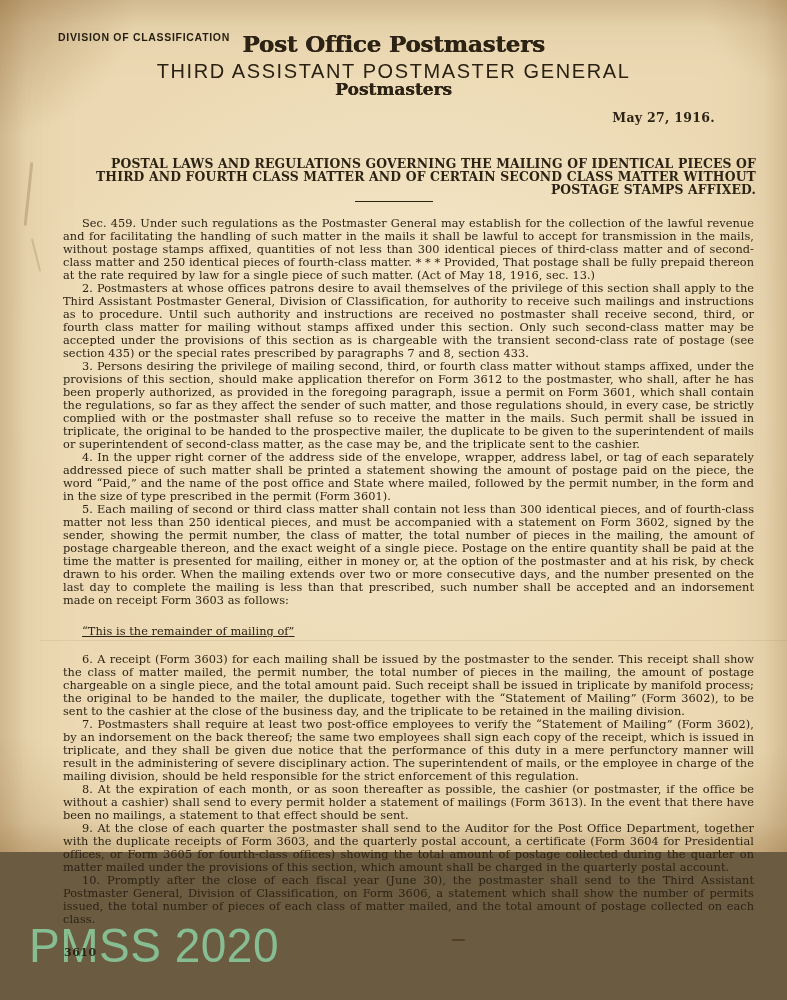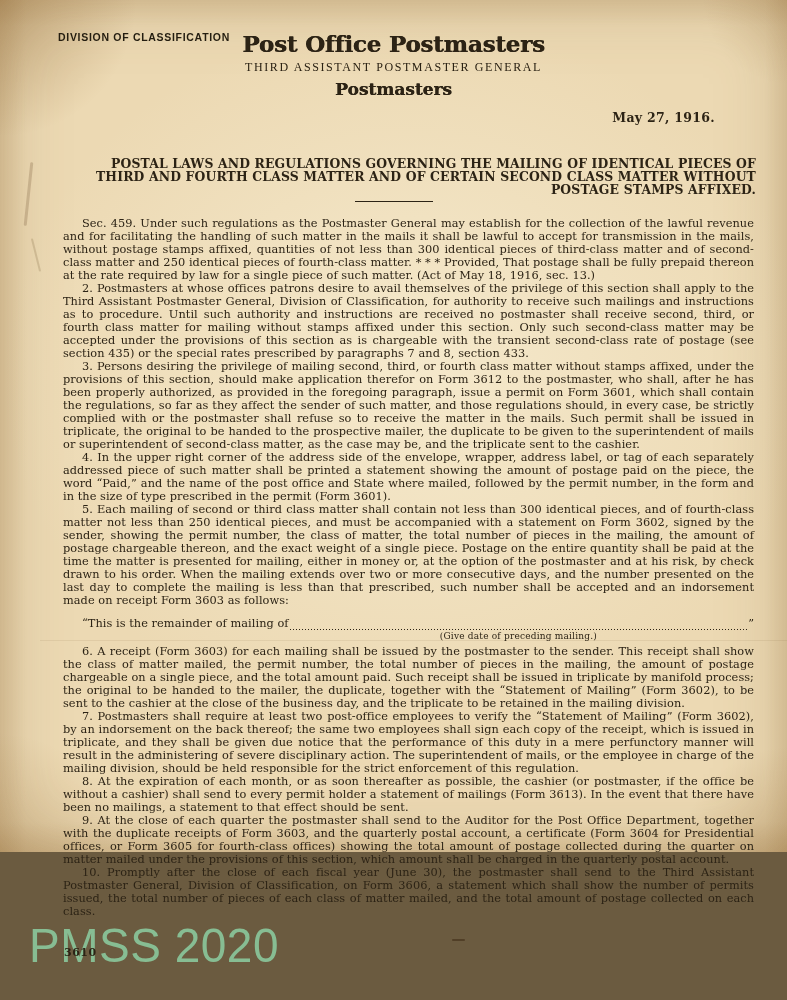--- a/index.html
+++ b/index.html
@@ -34,22 +34,22 @@
     font-size:10.5px; font-weight:700; letter-spacing:0.7px; color:#241d10;
   }
   .dept {
     position:absolute; top:30px; left:0; right:0; text-align:center;
     font-family:"DejaVu Serif", serif; font-size:23px; font-weight:700;
     letter-spacing:-0.2px;
     text-shadow:0.5px 0 0 #2c2315;
   }
   .office {
     position:absolute; top:60px; left:0; right:0; text-align:center;
-    font-family:Liberation Serif, serif;
-    font-size:12px; font-weight:400; letter-spacing:1.6px; color:#2a2113;
+    font-family:Liberation Sans, sans-serif;
+    font-size:20px; font-weight:400; letter-spacing:1.6px; color:#2a2113;
   }
   .city {
     position:absolute; top:79px; left:0; right:0; text-align:center;
     font-family:"DejaVu Serif", serif; font-size:17px; font-weight:700;
     text-shadow:0.4px 0 0 #2c2315;
   }
   .date {
     position:absolute; top:110px; right:72px;
     font-size:12.5px; font-weight:700; letter-spacing:0.3px;
   }
@@ -65,21 +65,21 @@
   }
   
   .body-text {
     position:absolute; top:217px; left:63px; width:691px;
     font-size:11.35px; line-height:13px; text-align:justify;
     letter-spacing:0.05px;
   }
   .para { margin:0; text-indent:19px; }
   .quote-row {
     display:flex; align-items:flex-end;
-    margin-top:10px; margin-bottom:15px;
+    margin-top:18px; margin-bottom:15px;text-decoration:underline;
   }
   .quote-prefix { white-space:nowrap; padding-left:19px; }
   .quote-leader {
     flex:1; position:relative; align-self:flex-end; height:12px; margin:0 1px;
     background-image:repeating-linear-gradient(90deg, #2c2315 0 1px, rgba(0,0,0,0) 1px 3px);
     background-repeat:no-repeat; background-position:0 100%; background-size:100% 1px;
   }
   .quote-caption {
     position:absolute; top:12px; left:50%; transform:translateX(-50%);
     font-size:9px; white-space:nowrap; letter-spacing:0.2px;
@@ -130,23 +130,20 @@
 
   <div class="body-text">
     <p class="para">Sec. 459.  Under such regulations as the Postmaster General may establish for the collection of the lawful revenue and for facilitating the handling of such matter in the mails it shall be lawful to accept for transmission in the mails, without postage stamps affixed, quantities of not less than 300 identical pieces of third-class matter and of second-class matter and 250 identical pieces of fourth-class matter.   *   *   *   Provided, That postage shall be fully prepaid thereon at the rate required by law for a single piece of such matter.   (Act of May 18, 1916, sec. 13.)</p>
     <p class="para">2.  Postmasters at whose offices patrons desire to avail themselves of the privilege of this section shall apply to the Third Assistant Postmaster General, Division of Classification, for authority to receive such mailings and instructions as to procedure.   Until such authority and instructions are received no postmaster shall receive second, third, or fourth class matter for mailing without stamps affixed under this section.   Only such second-class matter may be accepted under the provisions of this section as is chargeable with the transient second-class rate of postage (see section 435) or the special rates prescribed by paragraphs 7 and 8, section 433.</p>
     <p class="para">3.  Persons desiring the privilege of mailing second, third, or fourth class matter without stamps affixed, under the provisions of this section, should make application therefor on Form 3612 to the postmaster, who shall, after he has been properly authorized, as provided in the foregoing paragraph, issue a permit on Form 3601, which shall contain the regulations, so far as they affect the sender of such matter, and those regulations should, in every case, be strictly complied with or the postmaster shall refuse so to receive the matter in the mails.   Such permit shall be issued in triplicate, the original to be handed to the prospective mailer, the duplicate to be given to the superintendent of mails or superintendent of second-class matter, as the case may be, and the triplicate sent to the cashier.</p>
     <p class="para">4.  In the upper right corner of the address side of the envelope, wrapper, address label, or tag of each separately addressed piece of such matter shall be printed a statement showing the amount of postage paid on the piece, the word “Paid,” and the name of the post office and State where mailed, followed by the permit number, in the form and in the size of type prescribed in the permit (Form 3601).</p>
     <p class="para">5.  Each mailing of second or third class matter shall contain not less than 300 identical pieces, and of fourth-class matter not less than 250 identical pieces, and must be accompanied with a statement on Form 3602, signed by the sender, showing the permit number, the class of matter, the total number of pieces in the mailing, the amount of postage chargeable thereon, and the exact weight of a single piece.   Postage on the entire quantity shall be paid at the time the matter is presented for mailing, either in money or, at the option of the postmaster and at his risk, by check drawn to his order.   When the mailing extends over two or more consecutive days, and the number presented on the last day to complete the mailing is less than that prescribed, such number shall be accepted and an indorsement made on receipt Form 3603 as follows:</p>
 
     <div class="quote-row">
       <span class="quote-prefix">“This is the remainder of mailing of</span>
-      <span class="quote-leader">
-        <span class="quote-caption">(Give date of preceding mailing.)</span>
-      </span>
       <span class="quote-suffix">”</span>
     </div>
 
     <p class="para">6.  A receipt (Form 3603) for each mailing shall be issued by the postmaster to the sender.   This receipt shall show the class of matter mailed, the permit number, the total number of pieces in the mailing, the amount of postage chargeable on a single piece, and the total amount paid.   Such receipt shall be issued in triplicate by manifold process;  the original to be handed to the mailer, the duplicate, together with the “Statement of Mailing” (Form 3602), to be sent to the cashier at the close of the business day, and the triplicate to be retained in the mailing division.</p>
     <p class="para">7.  Postmasters shall require at least two post-office employees to verify the “Statement of Mailing” (Form 3602), by an indorsement on the back thereof;  the same two employees shall sign each copy of the receipt, which is issued in triplicate, and they shall be given due notice that the performance of this duty in a mere perfunctory manner will result in the administering of severe disciplinary action.   The superintendent of mails, or the employee in charge of the mailing division, should be held responsible for the strict enforcement of this regulation.</p>
     <p class="para">8.  At the expiration of each month, or as soon thereafter as possible, the cashier (or postmaster, if the office be without a cashier) shall send to every permit holder a statement of  mailings (Form 3613).   In the event that there have been no mailings, a statement to that effect should be sent.</p>
     <p class="para">9.  At the close of each quarter the postmaster shall send to the Auditor for the Post Office Department, together with the duplicate receipts of Form 3603, and the quarterly postal account, a certificate (Form 3604 for Presidential offices, or Form 3605 for fourth-class offices) showing the total amount of postage collected during the quarter on matter mailed under the provisions of this section, which amount shall be charged in the quarterly postal account.</p>
     <p class="para">10.  Promptly after the close of each fiscal year (June 30), the postmaster shall send to the Third Assistant Postmaster General, Division of Classification, on Form 3606, a statement which shall show the number of permits issued, the total number of pieces of each class of matter mailed, and the total amount of postage collected on each class.</p>
   </div>
 

